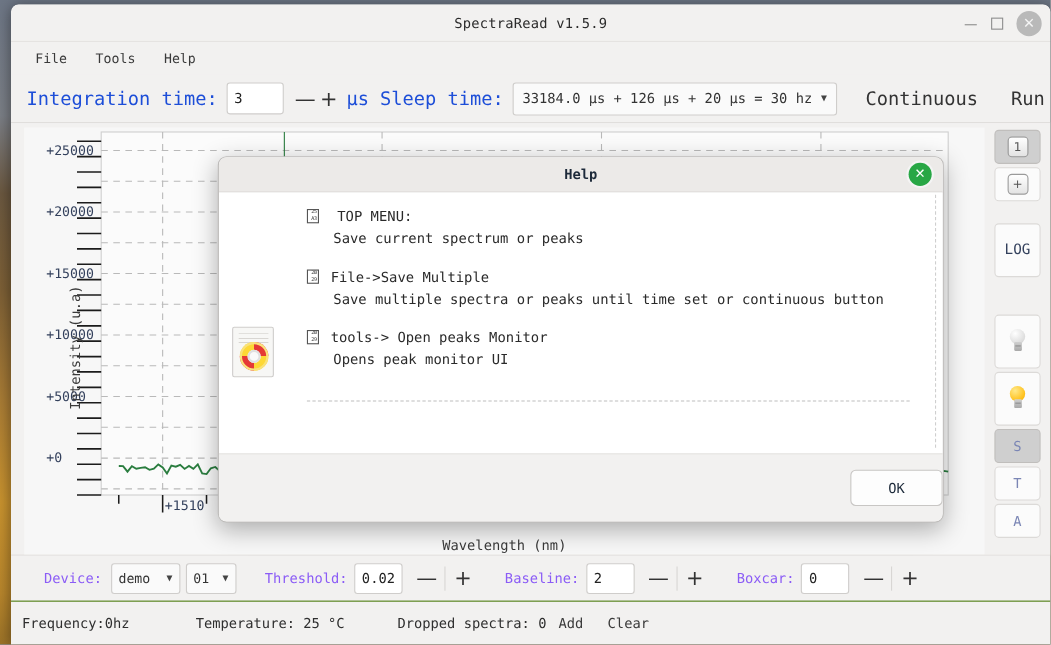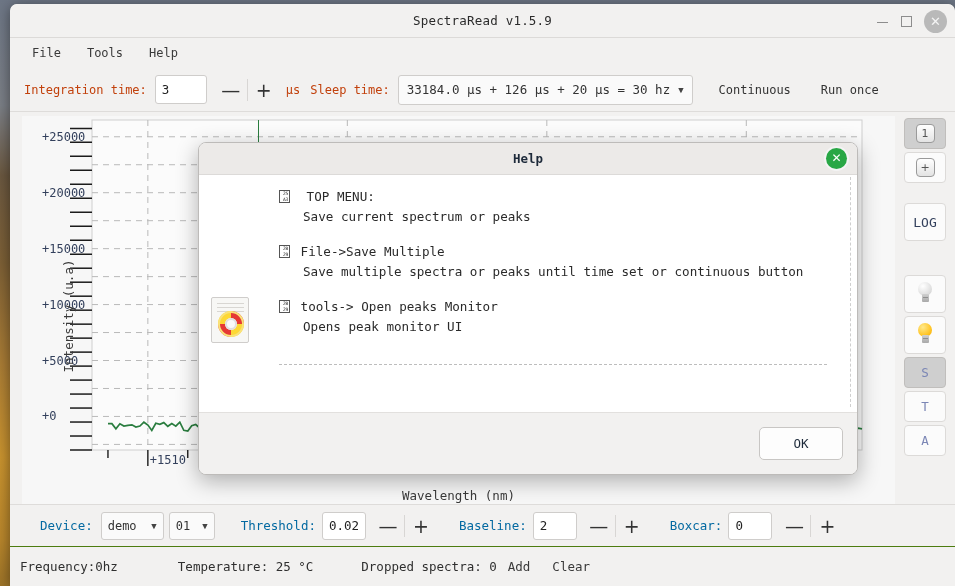--- a/index.html
+++ b/index.html
@@ -35,68 +35,68 @@
     font-family:"DejaVu Sans", sans-serif;font-weight:bold;}
 
   
   #menubar{height:30px;flex:0 0 30px;display:flex;align-items:center;
     padding-left:14px;gap:10px;background:#f2f1f0;}
   .menu-item{font-size:12px;color:#3a3a3a;padding:3px 8px;border-radius:3px;cursor:pointer;}
 
   
   #toolbar{height:44px;flex:0 0 44px;display:flex;align-items:center;
     padding:0 10px;gap:0px;background:#f2f1f0;border-bottom:1px solid #dedcda;}
-  .tb-label{font-size:12px;color:#c2410c;white-space:nowrap;text-align:center;}
+  .tb-label{font-size:17px;color:#1d4ed8;white-space:nowrap;text-align:center;}
   .tb-input{height:29px;border:1px solid #cfcdcb;background:#fff;border-radius:3px;
     font-family:"DejaVu Sans Mono", monospace;font-size:12.5px;color:#222;
     padding:0 6px;outline:none;}
   .step{width:28px;height:28px;display:flex;align-items:center;justify-content:center;
     font-size:19px;color:#333;cursor:pointer;font-family:"DejaVu Sans", sans-serif;}
   .vsep{width:1px;height:22px;background:#d8d6d4;margin:0 2px;}
   .combo{height:30px;border:1px solid #cfcdcb;background:#fafafa;border-radius:3px;
     display:flex;align-items:center;padding:0 8px;gap:8px;cursor:pointer;
     font-size:12.5px;color:#333;white-space:nowrap;}
   .caret{font-size:9px;color:#444;}
-  .flatbtn{font-size:12px;color:#333;padding:6px 12px;border-radius:3px;cursor:pointer;white-space:nowrap;}
+  .flatbtn{font-size:17px;color:#333;padding:6px 12px;border-radius:3px;cursor:pointer;white-space:nowrap;}
 
   
   #content{flex:1;display:flex;min-height:0;background:#f2f1f0;position:relative;}
   #plot-wrap{flex:1;position:relative;background:#f7f7f7;
     margin:4px 0 0 12px;border:0;overflow:hidden;}
   #plot-svg{display:block;}
   #ylabel{position:absolute;left:2px;top:52%;transform:translateY(-50%) rotate(-90deg);
     transform-origin:center;font-size:12.5px;color:#3a3a3a;white-space:nowrap;}
   #xlabel{position:absolute;bottom:1px;left:0;width:100%;text-align:center;
     font-size:12.5px;color:#3a3a3a;}
 
   #right-rail{width:60px;flex:0 0 60px;display:flex;flex-direction:column;
     align-items:center;padding-top:6px;gap:3px;background:#f2f1f0;}
   .rail-btn{width:42px;height:31px;border:1px solid #dcdad8;border-radius:4px;
     background:#fbfbfb;display:flex;align-items:center;justify-content:center;
     cursor:pointer;font-size:12px;color:#4a4a6a;}
   .rail-btn.pressed{background:#cfcfcf;border-color:#c0bebc;}
-  .rail-btn.tall{height:38px;justify-content:center;}
+  .rail-btn.tall{height:49px;justify-content:center;}
   .rail-gap{height:14px;}
   .keycap{width:19px;height:19px;border:1.6px solid #9a9a9a;border-radius:4px;
     background:linear-gradient(180deg,#fff,#e3e3e3);
     display:flex;align-items:center;justify-content:center;
     font-size:11px;color:#555;font-family:"DejaVu Sans", sans-serif;line-height:1;}
   .bulb{width:20px;height:24px;position:relative;}
   .bulb .glass{position:absolute;left:3px;top:0;width:14px;height:14px;border-radius:50%;}
   .bulb .neck{position:absolute;left:6.5px;top:12px;width:7px;height:8px;
     background:linear-gradient(180deg,#cfcfcf,#a9a9a9);border-radius:1px;}
   .bulb .neck:after{content:"";position:absolute;left:1px;top:3px;width:5px;height:1px;background:#8e8e8e;}
   .bulb.off .glass{background:radial-gradient(circle at 35% 30%,#ffffff,#dcdcdc 70%,#bfbfbf);}
   .bulb.on .glass{background:radial-gradient(circle at 35% 30%,#ffe98a,#ffc21f 65%,#eaa400);}
   .rail-letter{font-size:12.5px;color:#7b86b5;font-family:"DejaVu Sans Mono", monospace;}
 
   
   #ctrlbar{height:42px;flex:0 0 42px;display:flex;align-items:center;
     padding:0 12px;background:#f2f1f0;border-top:1px solid #dedcda;}
-  .c-label{font-size:12.5px;color:#0369a1;white-space:nowrap;}
+  .c-label{font-size:12.5px;color:#8b5cf6;white-space:nowrap;}
   .mini-combo{height:28px;border:1px solid #cfcdcb;background:#fafafa;border-radius:3px;
     display:flex;align-items:center;padding:0 6px;gap:6px;cursor:pointer;font-size:12px;color:#333;}
 
   
   #statusbar{height:40px;flex:0 0 40px;display:flex;align-items:center;
     background:#f2f1f0;border-top:1px solid #4d7c0f;padding:0 8px;position:relative;}
   .st-item{font-size:12.5px;color:#2f2f2f;white-space:nowrap;}
   #peaks-box{flex:1;overflow:hidden;white-space:nowrap;position:relative;}
   #peaks-box:after{content:"";position:absolute;right:0;top:-6px;height:34px;width:1px;background:#cfcdcb;}
   .st-btn{font-size:12.5px;color:#3a3a3a;padding:5px 11px;border-radius:3px;cursor:pointer;}
@@ -130,21 +130,21 @@
     font-family:"DejaVu Sans Mono", monospace;font-size:4.6px;line-height:6.1px;
     font-weight:normal;text-align:center;color:#333;letter-spacing:-.2px;}
   .tofu b.lo{top:6px;}
   .hs-title{margin:2px 0 0 0;}
   .hs-entry{margin-top:16px;}
   .hs-desc{margin-left:24px;}
   .hs-rule{margin:28px 30px 0 0;border-top:1px dashed #bdbdbd;}
   #help-scrollbar{position:absolute;right:3px;top:2px;width:4px;height:230px;}
   #help-scrollbar .track{width:100%;height:100%;border-left:1px dashed #cfcfcf;}
   #help-footer{flex:0 0 62px;height:62px;background:#f2f1f0;border-top:1px solid #e2e0de;
-    display:flex;align-items:center;justify-content:flex-end;padding-right:14px;}
+    display:flex;align-items:center;justify-content:flex-end;}
   #help-ok{width:84px;height:33px;border:1px solid #c8c6c4;border-radius:5px;background:#fdfdfd;
     font-size:12.5px;color:#1d2a3a;display:flex;align-items:center;justify-content:center;cursor:pointer;}
 </style>
 </head>
 <body>
 
 <div id="wallpaper"></div>
 
 <div id="app-window">
 

